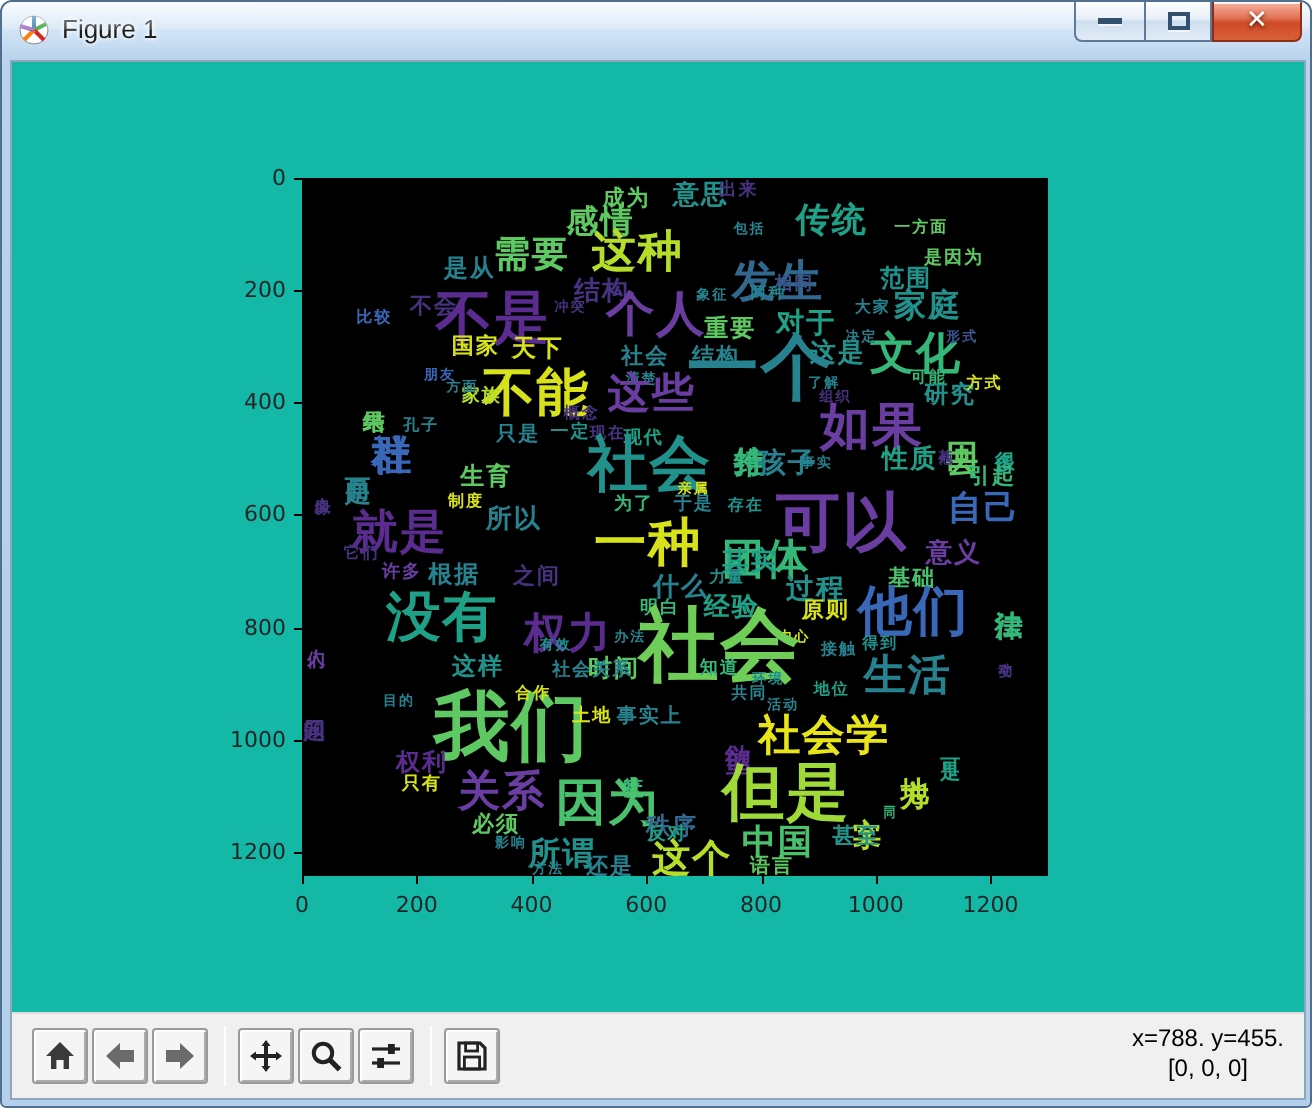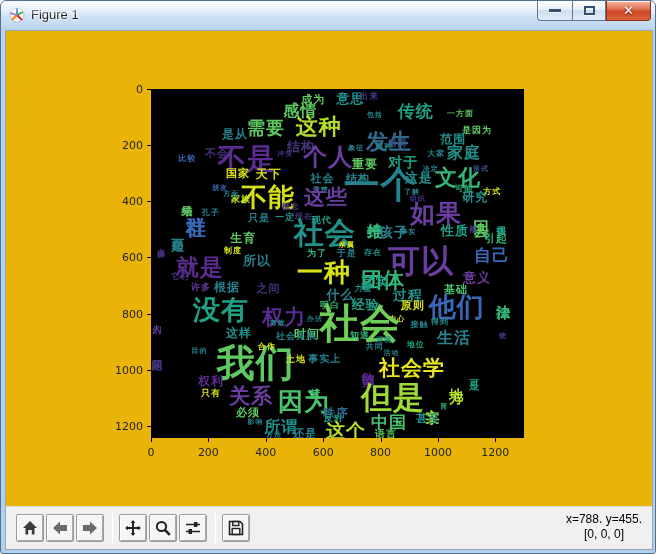--- a/index.html
+++ b/index.html
@@ -25,21 +25,21 @@
   .wbtn.max{width:34px;border-radius:0;}
   .wbtn.close{width:45px;border-radius:0 0 4px 0;border-left-color:#8c2f16;border-color:#8c2f16;
     background:linear-gradient(180deg,#f7b3a0,#e3765a 40%,#cf4a27 55%,#d9603a);}
   .glyph-min{width:12px;height:3px;background:#33506e;box-shadow:0 1px 0 rgba(255,255,255,.7);}
   .glyph-max{width:11px;height:9px;border:2px solid #33506e;box-shadow:0 1px 0 rgba(255,255,255,.6);background:transparent;}
   .glyph-close{color:#ffffff;font-size:13px;font-weight:bold;line-height:1;
     text-shadow:0 1px 2px rgba(60,10,0,.8);font-family:"DejaVu Sans",sans-serif;}
   
   .client{position:absolute;left:4px;top:29px;width:648px;height:520px;
     background:#ffffff;border:1px solid #8fa5bb;}
-  .canvas-area{position:absolute;left:0;top:0;width:100%;height:477px;background:#eab308;}
+  .canvas-area{position:absolute;left:0;top:0;width:100%;height:477px;background:#14b8a6;}
   .plot{position:absolute;left:145px;top:58px;width:373px;height:349px;background:#000000;overflow:hidden;}
   .wcw{position:absolute;transform:translate(-50%,-50%);line-height:1;white-space:nowrap;
     font-weight:600;letter-spacing:1px;font-family:"DejaVu Sans",sans-serif;}
   .wcw.vert{writing-mode:vertical-rl;text-orientation:upright;letter-spacing:1px;}
   .ticklabel{position:absolute;font-family:"DejaVu Sans",sans-serif;font-size:11px;color:#262626;}
   .ticklabel.x{transform:translateX(-50%);}
   .ticklabel.y{transform:translateY(-50%);text-align:right;width:34px;}
   .tickmark{position:absolute;background:#000000;}
   .tickmark.x{width:1px;height:4px;}
   .tickmark.y{width:4px;height:1px;}
@@ -183,21 +183,21 @@
           <span class="wcw" style="left: 35.7%; top: 65.4%; font-size: 21px; color: rgb(91, 44, 143);">权力</span>
           <span class="wcw" style="left: 48%; top: 62%; font-size: 9px; color: rgb(53, 183, 121);">明白</span>
           <span class="wcw vert" style="left: 1.5%; top: 65.7%; font-size: 9px; color: rgb(106, 61, 160);">人们</span>
           <span class="wcw vert" style="left: 1.5%; top: 75%; font-size: 11px; color: rgb(70, 50, 126);">问题</span>
           <span class="wcw" style="left: 82%; top: 62.3%; font-size: 27px; color: rgb(58, 104, 184);">他们</span>
           <span class="wcw" style="left: 77.5%; top: 66.9%; font-size: 8px; color: rgb(33, 145, 140);">得到</span>
           <span class="wcw" style="left: 66%; top: 66%; font-size: 7px; color: rgb(216, 226, 25);">中心</span>
           <span class="wcw" style="left: 56.1%; top: 67.1%; font-size: 40px; color: rgb(110, 206, 88);">社会</span>
           <span class="wcw" style="left: 56%; top: 70.6%; font-size: 9px; color: rgb(53, 183, 121);">知道</span>
           <span class="wcw" style="left: 72%; top: 67.7%; font-size: 8px; color: rgb(38, 130, 142);">接触</span>
-          <span class="wcw" style="left: 81.2%; top: 71.4%; font-size: 16px; color: rgb(38, 130, 142);">生活</span>
+          <span class="wcw" style="left: 81.2%; top: 71.4%; font-size: 21px; color: rgb(38, 130, 142);">生活</span>
           <span class="wcw" style="left: 62.5%; top: 72%; font-size: 7px; color: rgb(33, 145, 140);">环境</span>
           <span class="wcw" style="left: 71%; top: 73.4%; font-size: 8px; color: rgb(31, 161, 135);">地位</span>
           <span class="wcw" style="left: 60%; top: 74%; font-size: 8px; color: rgb(38, 130, 142);">共同</span>
           <span class="wcw" style="left: 64.5%; top: 75.7%; font-size: 7px; color: rgb(38, 130, 142);">活动</span>
           <span class="wcw" style="left: 23.6%; top: 70%; font-size: 12px; color: rgb(33, 145, 140);">这样</span>
           <span class="wcw" style="left: 32.7%; top: 70.3%; font-size: 12px; color: rgb(94, 201, 98); margin-left: 34px;">时间</span>
           <span class="wcw" style="left: 38.9%; top: 70.9%; font-size: 9px; color: rgb(38, 130, 142);">社会关系</span>
           <span class="wcw" style="left: 44%; top: 66%; font-size: 7px; color: rgb(38, 130, 142);">办法</span>
           <span class="wcw" style="left: 34%; top: 67%; font-size: 7px; color: rgb(33, 145, 140);">有效</span>
           <span class="wcw" style="left: 13%; top: 75%; font-size: 7px; color: rgb(38, 130, 142);">目的</span>

